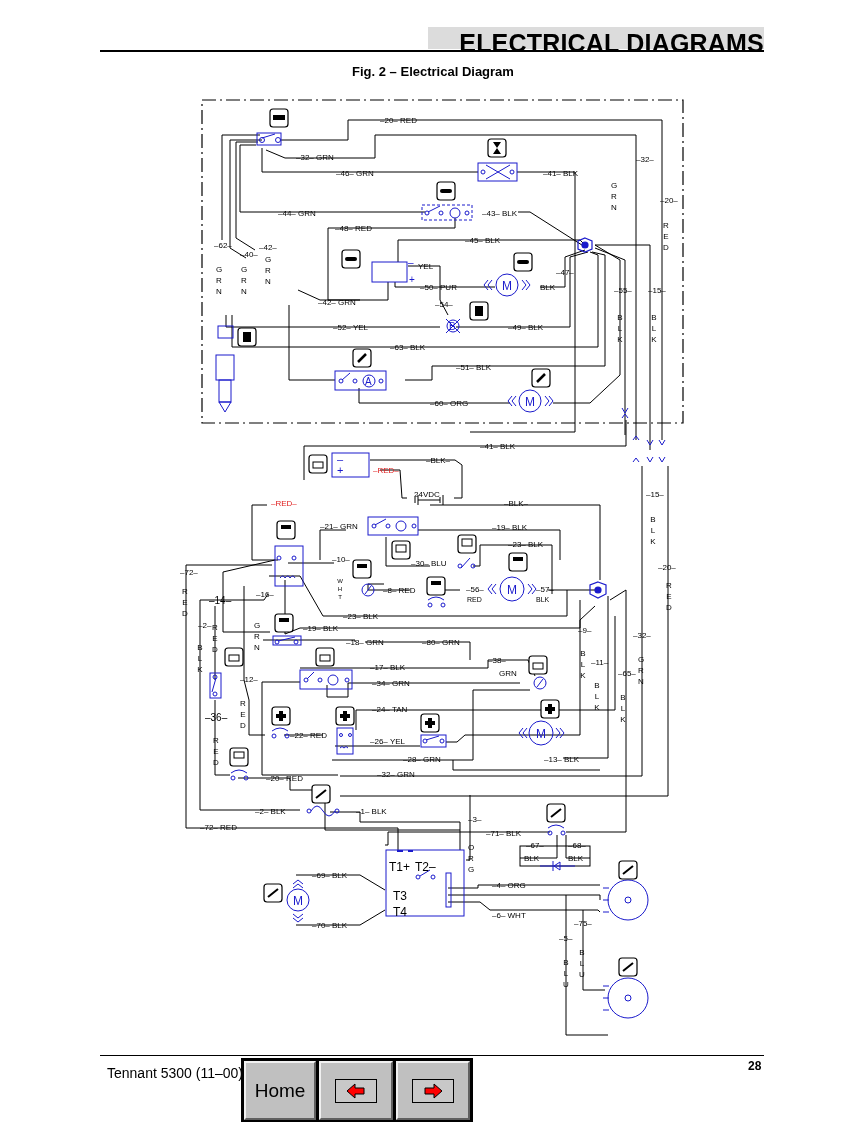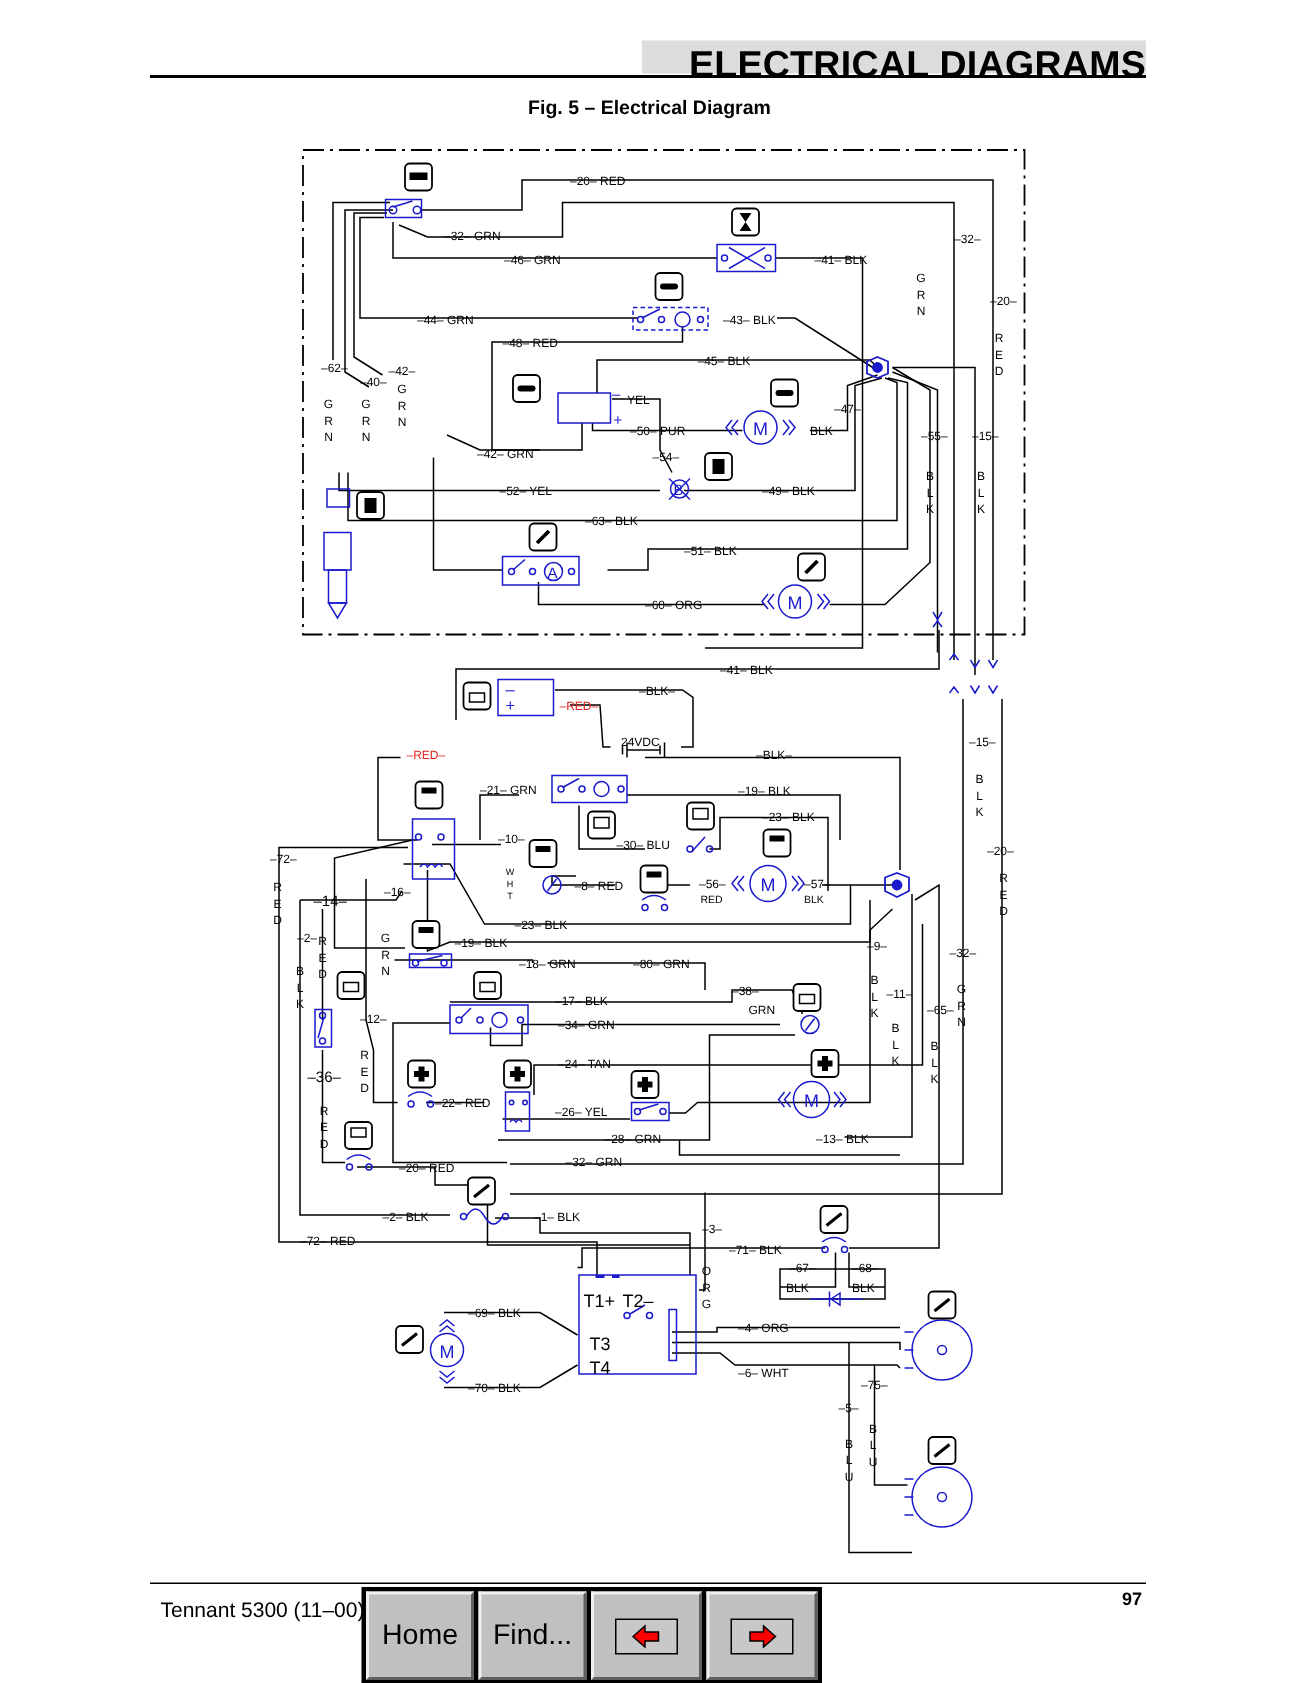--- a/index.html
+++ b/index.html
@@ -17,21 +17,21 @@
   .navbtn{width:72px;height:59px;background:#c0c0c0;border-top:2px solid #f0f0f0;border-left:2px solid #f0f0f0;border-right:2px solid #606060;border-bottom:2px solid #606060;box-sizing:border-box;display:flex;align-items:center;justify-content:center;font-size:19px;cursor:pointer;}
   .navbtn.arrow{width:74px;}
   .arrowbox{width:42px;height:24px;border:1px solid #000;box-sizing:border-box;background:#c8c8c8;display:flex;align-items:center;justify-content:center;}
 </style>
 </head>
 <body>
 
 <div class="hdr-band"></div>
 <div class="hdr-title">ELECTRICAL DIAGRAMS</div>
 <div class="hdr-rule"></div>
-<div class="fig-title">Fig. 5 – Electrical Diagram</div>
+<div class="fig-title">Fig. 2 – Electrical Diagram</div>
 
 <svg id="diagram" width="866" height="1122" viewBox="0 0 866 1122">
   <defs>
     <g id="icon-box">
       <rect x="-9" y="-9" width="18" height="18" rx="3" fill="#fff" stroke="#000" stroke-width="1.2"></rect>
     </g>
   </defs>
 
   <rect x="202" y="100" width="481" height="323" fill="none" stroke="#000" stroke-width="1.2" stroke-dasharray="14 4 2 4"></rect>
 
@@ -582,25 +582,24 @@
       <text x="243" y="706" text-anchor="middle" font-size="8"><tspan x="243" dy="0">R</tspan><tspan x="243" dy="11">E</tspan><tspan x="243" dy="11">D</tspan></text>
       <text x="216" y="743" text-anchor="middle" font-size="8"><tspan x="216" dy="0">R</tspan><tspan x="216" dy="11">E</tspan><tspan x="216" dy="11">D</tspan></text>
       <text x="471" y="850" text-anchor="middle" font-size="8"><tspan x="471" dy="0">O</tspan><tspan x="471" dy="11">R</tspan><tspan x="471" dy="11">G</tspan></text>
       <text x="566" y="965" text-anchor="middle" font-size="8"><tspan x="566" dy="0">B</tspan><tspan x="566" dy="11">L</tspan><tspan x="566" dy="11">U</tspan></text>
       <text x="582" y="955" text-anchor="middle" font-size="8"><tspan x="582" dy="0">B</tspan><tspan x="582" dy="11">L</tspan><tspan x="582" dy="11">U</tspan></text>
     </g>
 </svg>
 
 <div class="foot-rule"></div>
 <div class="foot-left">Tennant 5300  (11–00)</div>
-<div class="page-num">97</div>
+<div class="page-num">28</div>
 
 <div class="navbar">
   <div class="navbtn">Home</div>
-  <div class="navbtn">Find...</div>
   <div class="navbtn arrow">
     <div class="arrowbox">
       <svg width="20" height="16" viewBox="0 0 20 16">
           <path d="M1,8 L9,1 L9,5 L18,5 L18,11 L9,11 L9,15 Z" fill="#ff0000" stroke="#000" stroke-width="1"></path>
         </svg>
     </div>
   </div>
   <div class="navbtn arrow">
     <div class="arrowbox">
       <svg width="20" height="16" viewBox="0 0 20 16">

